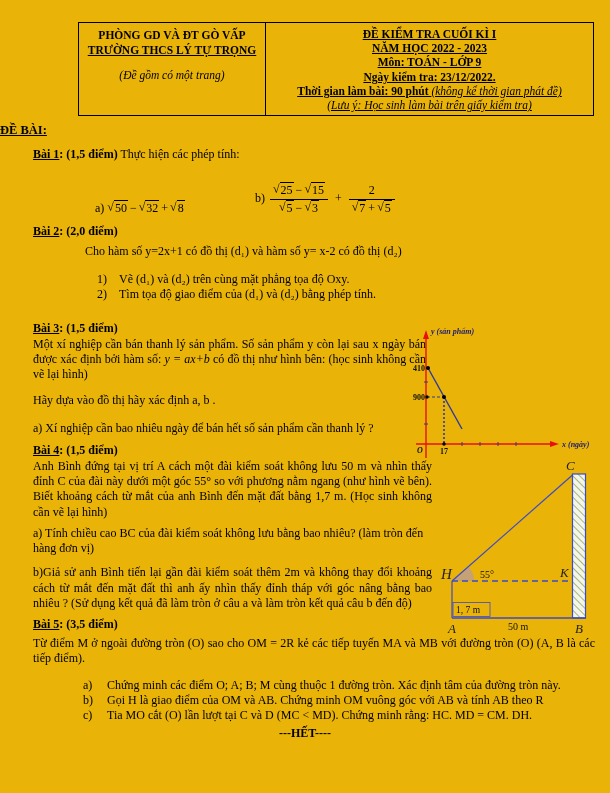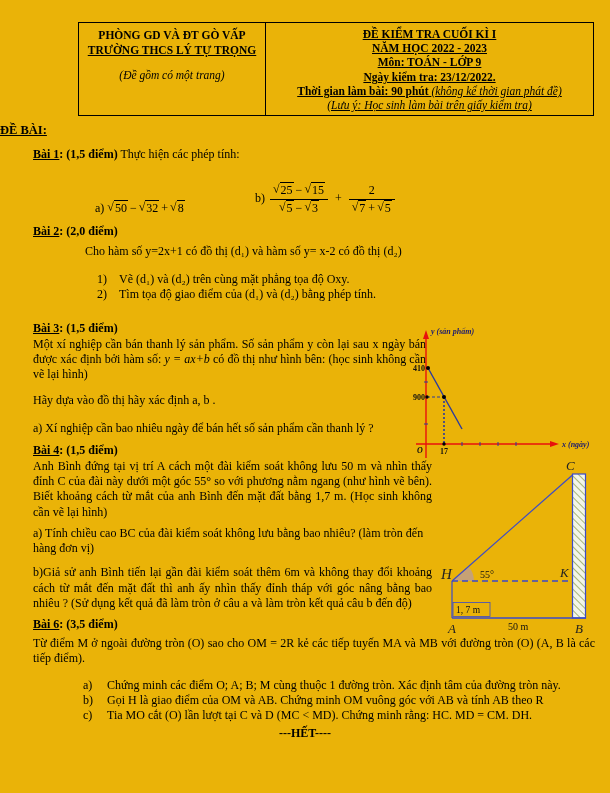--- a/index.html
+++ b/index.html
@@ -197,21 +197,21 @@
         <text x="7" y="128" font-size="8" font-weight="bold" font-style="italic" text-anchor="middle" fill="#111">O</text>
       </svg>
     </div>
   </div>
 
   <div class="section">
     <div class="sec-head" style="margin-top:6px;"><span class="b u">Bài 4</span><span class="pts b">: (1,5 điểm)</span></div>
     <div class="bai4-text">
       <div class="p1">Anh Bình đứng tại vị trí A cách một đài kiểm soát không lưu 50 m và nhìn thấy đỉnh C của đài này dưới một góc  55°  so với phương nằm ngang (như hình vẽ bên). Biết khoảng cách từ mắt của anh Bình đến mặt đất bằng 1,7 m. (Học sinh không cần vẽ lại hình)</div>
       <div class="pa">a) Tính chiều cao BC của đài kiểm soát không lưu bằng bao nhiêu? (làm tròn đến hàng đơn vị)</div>
-      <div class="pb">b)Giả sử anh Bình tiến lại gần đài kiểm soát thêm 6m và không thay đổi khoảng cách từ mắt đến mặt đất thì anh ấy nhìn thấy đỉnh tháp với góc nâng bằng bao nhiêu ? (Sử dụng kết quả đã làm tròn ở câu a và làm tròn kết quả câu b đến độ)</div>
+      <div class="pb">b)Giả sử anh Bình tiến lại gần đài kiểm soát thêm 2m và không thay đổi khoảng cách từ mắt đến mặt đất thì anh ấy nhìn thấy đỉnh tháp với góc nâng bằng bao nhiêu ? (Sử dụng kết quả đã làm tròn ở câu a và làm tròn kết quả câu b đến độ)</div>
     </div>
 
     <div class="tower-box">
       <svg width="152" height="180" viewBox="0 0 152 180">
         <defs>
           <pattern id="hatch" patternUnits="userSpaceOnUse" width="5" height="5" patternTransform="rotate(-45)">
             <rect width="5" height="5" fill="#f3f6e8"></rect>
             <line x1="0" y1="0" x2="0" y2="5" stroke="#8fa052" stroke-width="1.5"></line>
           </pattern>
         </defs>
@@ -233,21 +233,21 @@
         <text x="8" y="176" font-size="13" font-style="italic" fill="#222">A</text>
         <text x="135" y="176" font-size="13" font-style="italic" fill="#222">B</text>
         <text x="40" y="121" font-size="10" fill="#111">55°</text>
         <text x="16" y="156" font-size="9.5" fill="#111">1, 7 m</text>
         <text x="68" y="173" font-size="10" fill="#111">50 m</text>
       </svg>
     </div>
   </div>
 
   <div class="section bai5">
-    <div class="sec-head" style="margin-top:6px;"><span class="b u">Bài 6</span><span class="pts b">: (3,5 điểm)</span></div>
+    <div class="sec-head" style="margin-top:6px;"><span class="b u">Bài 5</span><span class="pts b">: (3,5 điểm)</span></div>
     <div class="intro">Từ điểm M ở ngoài đường tròn (O) sao cho OM = 2R kẻ các tiếp tuyến MA và MB với đường tròn (O) (A, B là các tiếp điểm).</div>
     <div class="alist">
       <div class="li">
           <span class="mk">a)</span>
           <span style="display:block;width:470px;">Chứng minh các điểm O; A; B; M cùng thuộc 1 đường tròn. Xác định tâm của đường tròn này.</span>
         </div>
       <div class="li">
           <span class="mk">b)</span>
           <span>Gọi H là giao điểm của OM và AB. Chứng minh OM vuông góc với AB và tính AB theo R</span>
         </div>

